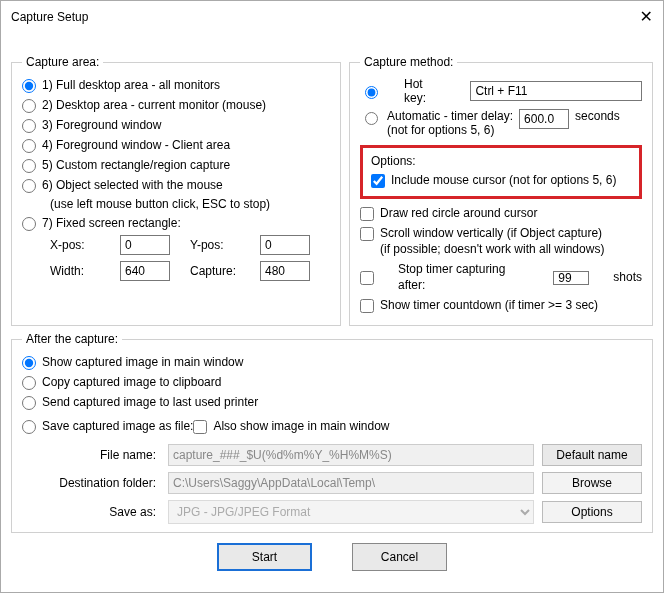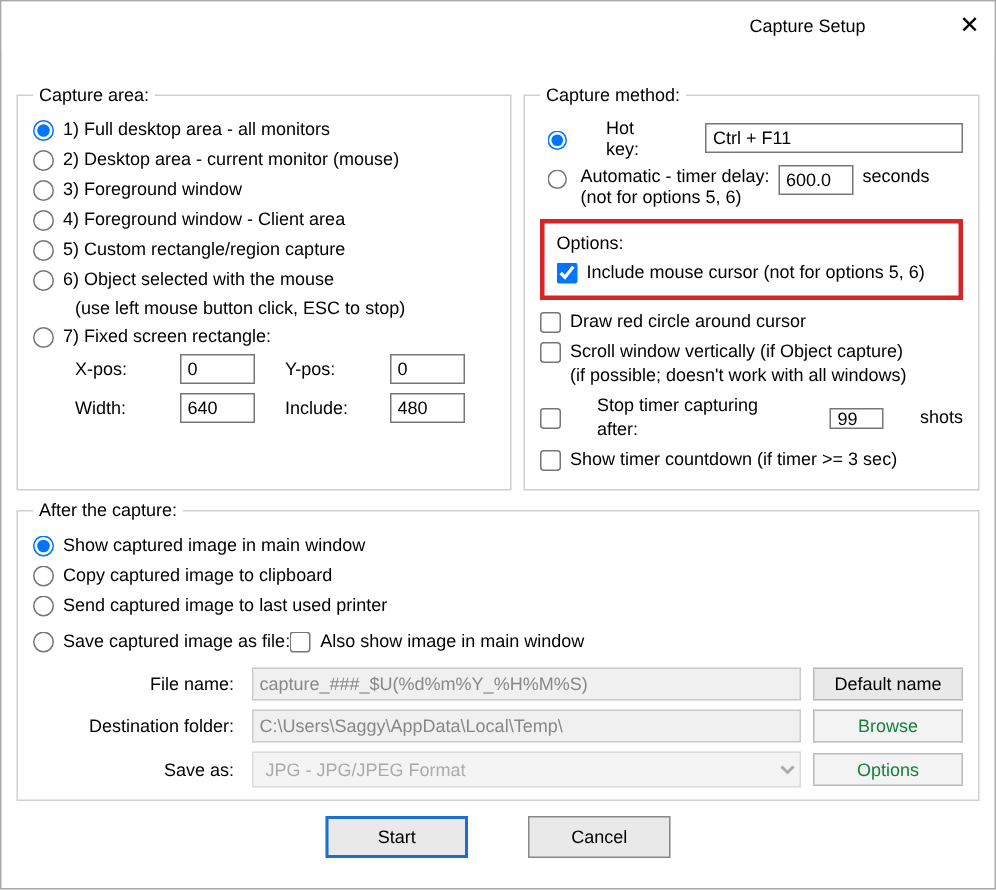--- a/index.html
+++ b/index.html
@@ -11,24 +11,23 @@
       margin: 0;
       background: #fff;
       width: 664px;
       height: 593px;
       overflow: hidden;
       border: 1px solid #aaa;
     }
     .titlebar {
       display: flex;
       align-items: center;
-      justify-content: flex-end;
+      justify-content: space-between;
       padding: 6px 10px 6px 10px;
       background: #fff;
-      gap: 36px;
     }
     .titlebar .title {
       font-size: 12px;
     }
     .titlebar .close {
       font-size: 16px;
       width: 40px;
       text-align: right;
       cursor: pointer;
     }
@@ -147,21 +146,21 @@
       padding: 3px 4px;
       width: 100%;
     }
     button.secondary {
       padding: 3px 6px;
       border: 1px solid #bbb;
       background: #e9e9e9;
       cursor: pointer;
     }
     button.secondary:disabled {
-      color: #15803d;
+      color: #000000;
       background: #f3f3f3;
     }
     .footer-buttons {
       display: flex;
       justify-content: center;
       gap: 40px;
       margin-top: 10px;
     }
     .footer-buttons button {
       width: 95px;
@@ -220,21 +219,21 @@
         <input type="radio" name="area" style="">
         <span>7) Fixed screen rectangle:</span>
       </div>
       <div class="xy-grid">
         <span>X-pos:</span>
         <input type="text" class="num" value="0" style="">
         <span>Y-pos:</span>
         <input type="text" class="num" value="0" style="">
         <span>Width:</span>
         <input type="text" class="num" value="640" style="">
-        <span>Include:</span>
+        <span>Capture:</span>
         <input type="text" class="num" value="480" style="">
       </div>
     </fieldset>
 
     <div class="right-col">
 
       <fieldset>
         <legend>Capture method:</legend>
         <div class="hotkey-row">
           <input type="radio" name="method" checked="" style="">

